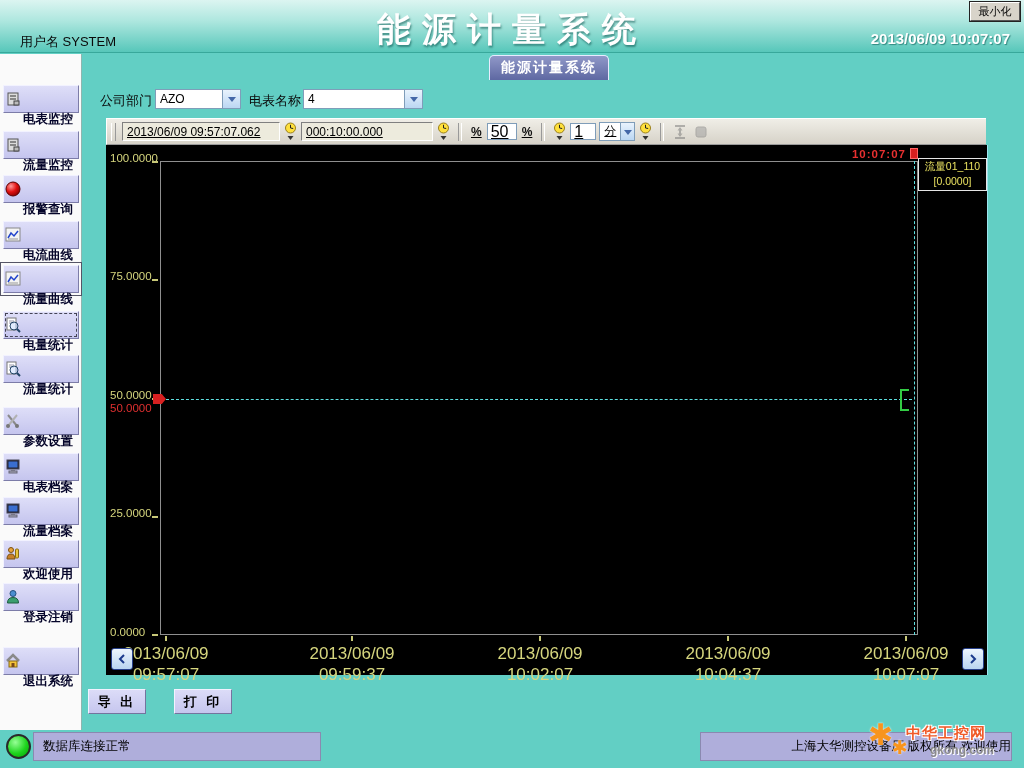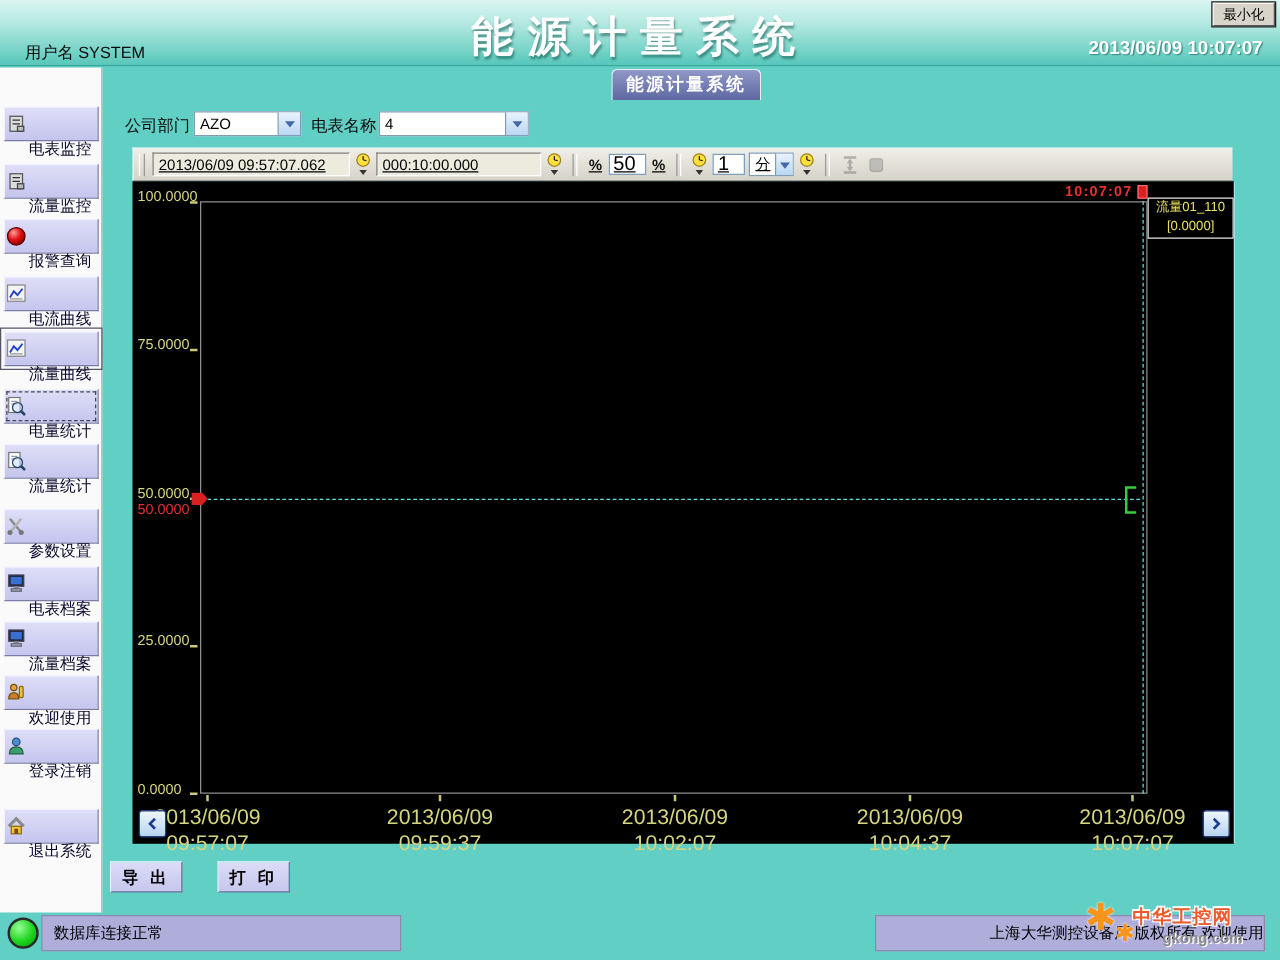--- a/index.html
+++ b/index.html
@@ -22,21 +22,21 @@
           font-size:11px;display:flex;align-items:center;justify-content:center;cursor:pointer;}
 
   
   #sidebar{left:0;top:54px;width:82px;height:676px;background:#FAFAFA;
            border-right:1px solid #8FB5AF;box-sizing:border-box;}
   .side-btn{position:absolute;left:3px;width:76px;height:28px;box-sizing:border-box;
             background:linear-gradient(#DEDEF8,#C5C5EE);
             border:1px solid;border-color:#F2F2FF #7C7CA8 #7C7CA8 #F2F2FF;
             display:flex;align-items:center;padding:0 1px;cursor:pointer;}
   .side-btn .icon{width:18px;height:16px;flex:0 0 18px;display:flex;align-items:center;}
-  .side-btn .lbl{font-size:12.5px;font-weight:normal;color:#05052A;white-space:nowrap;margin-top:40px;}
+  .side-btn .lbl{font-size:12.5px;font-weight:bold;color:#05052A;white-space:nowrap;margin-top:40px;}
   .side-btn.selected{box-shadow:0 0 0 2px #FAFAFA,0 0 0 3px #556;}
   .side-btn.focused{outline:1px dashed #445;outline-offset:-3px;}
 
   
   #tab{left:489px;top:55px;height:24px;padding:0 11px;border-radius:5px 5px 0 0;
        background:linear-gradient(#9098C8,#5E68A2);border:1px solid #E8ECFF;border-bottom:none;
        color:#FFF;font-size:14px;font-weight:bold;letter-spacing:2px;
        display:flex;align-items:center;cursor:pointer;}
 
   

